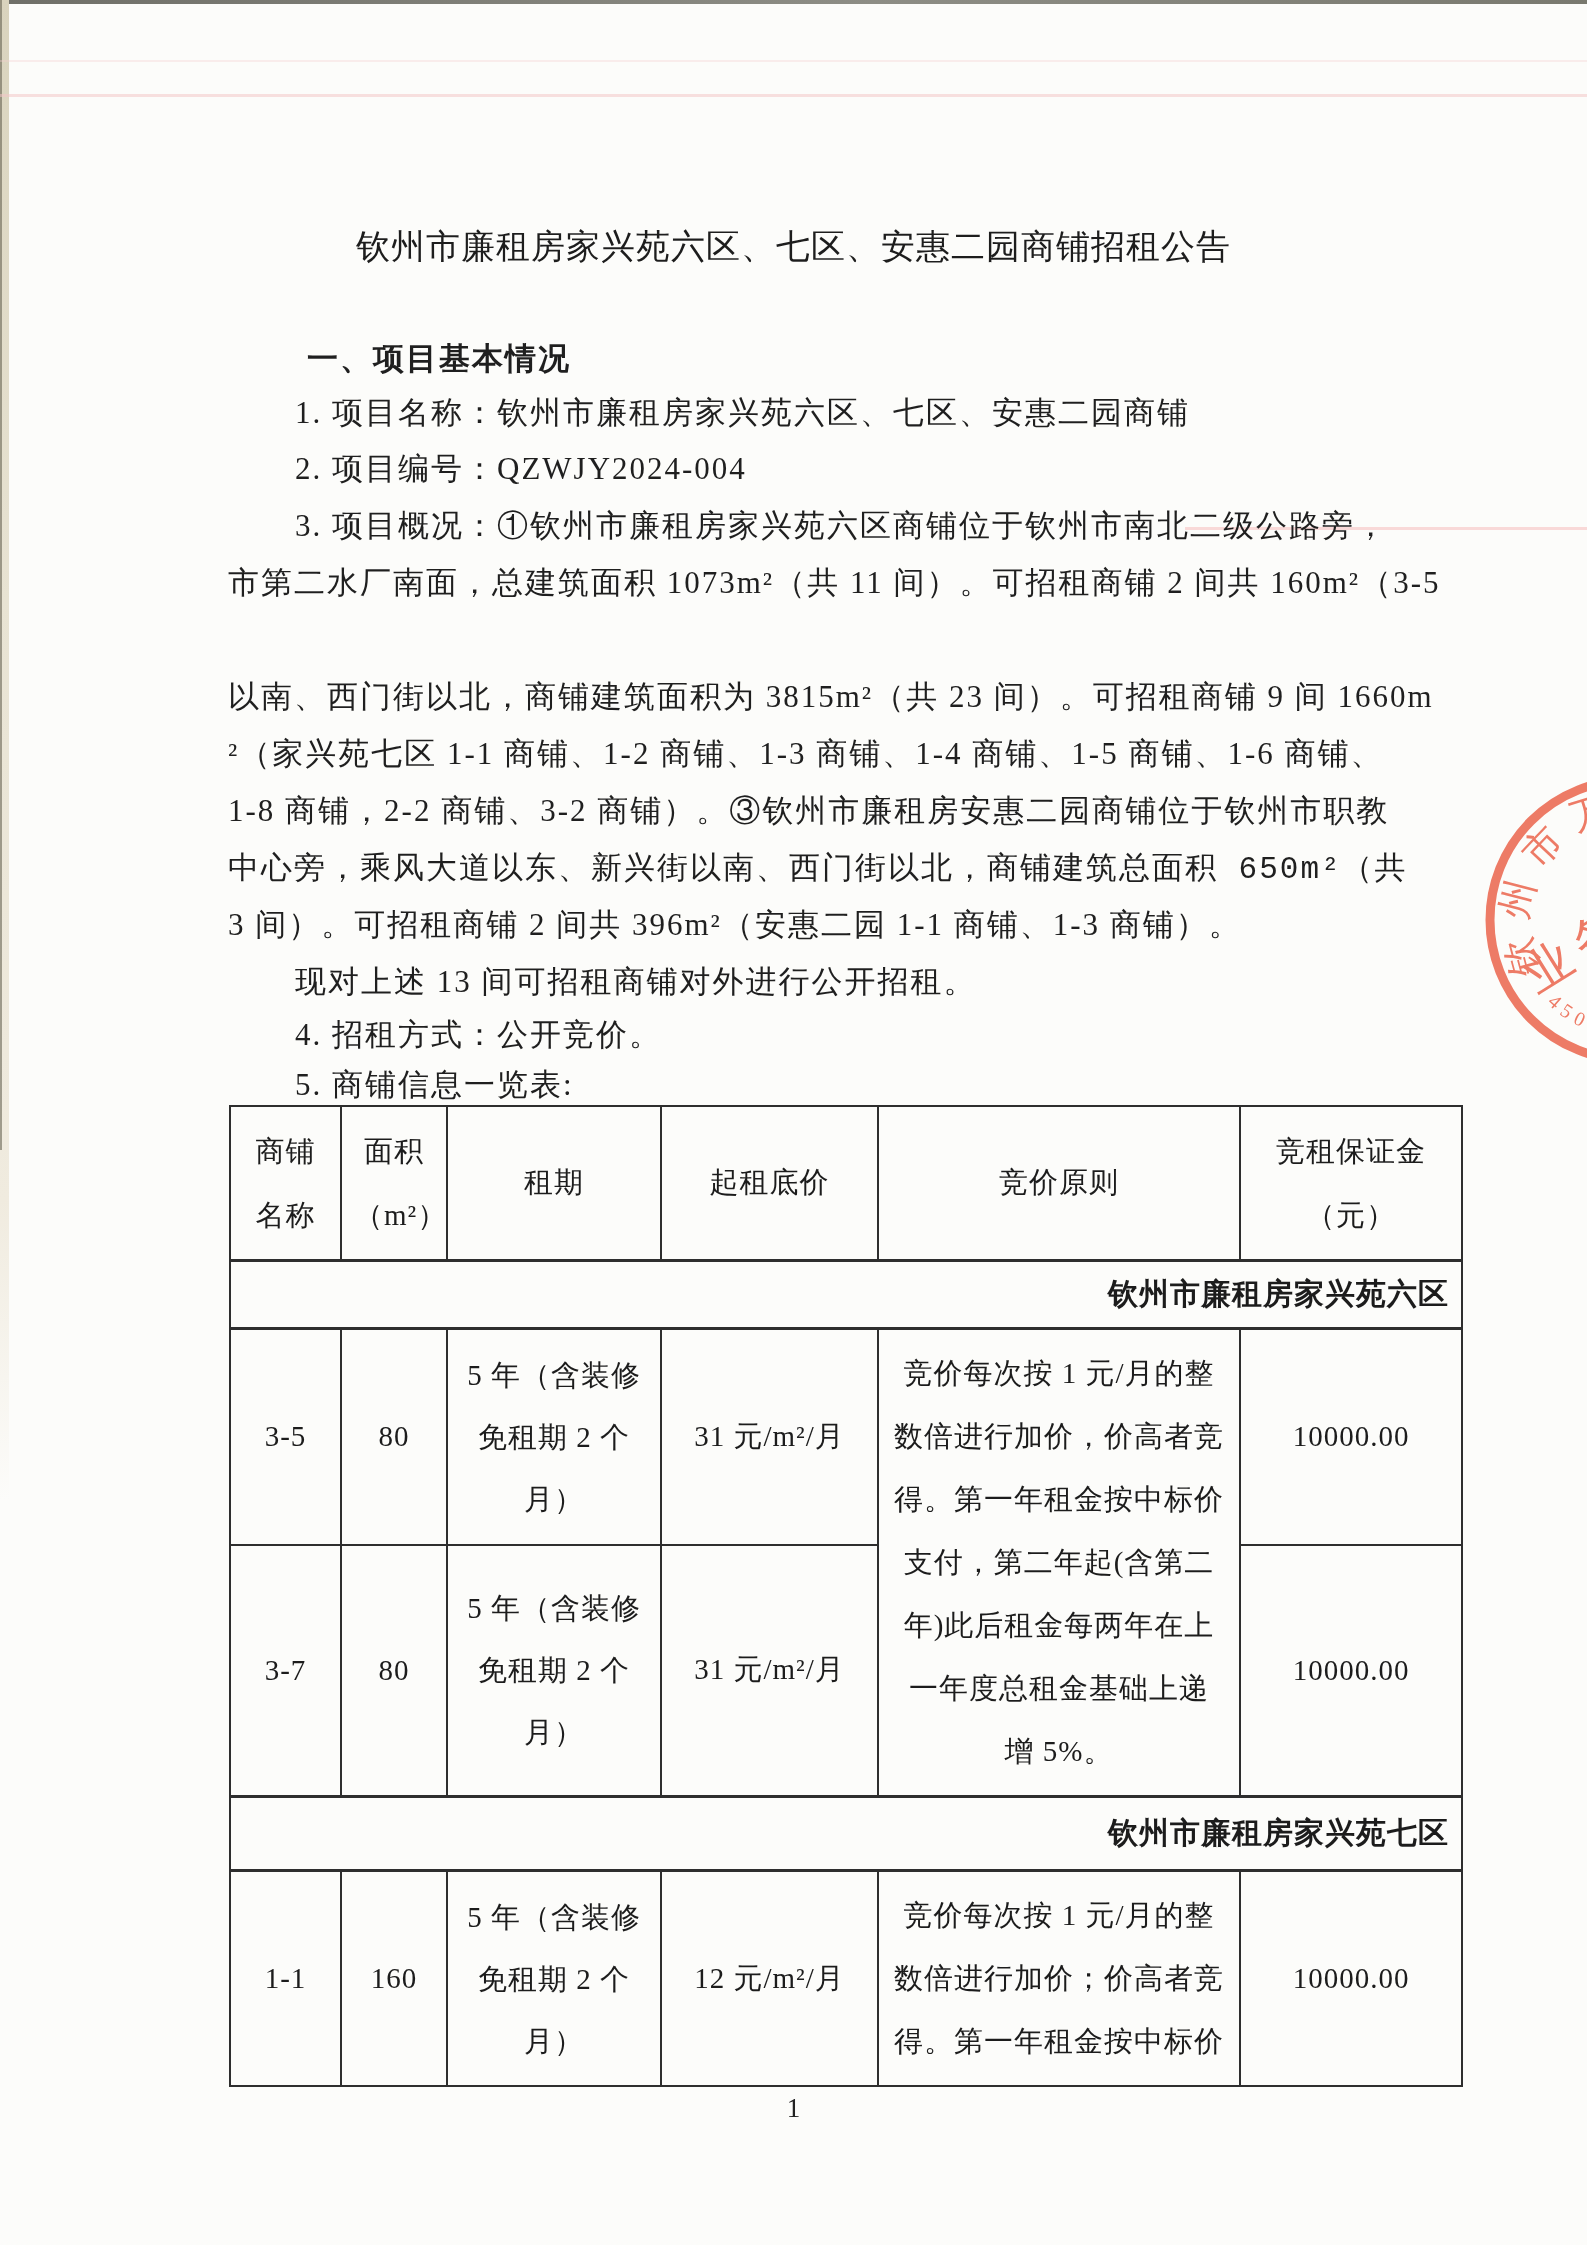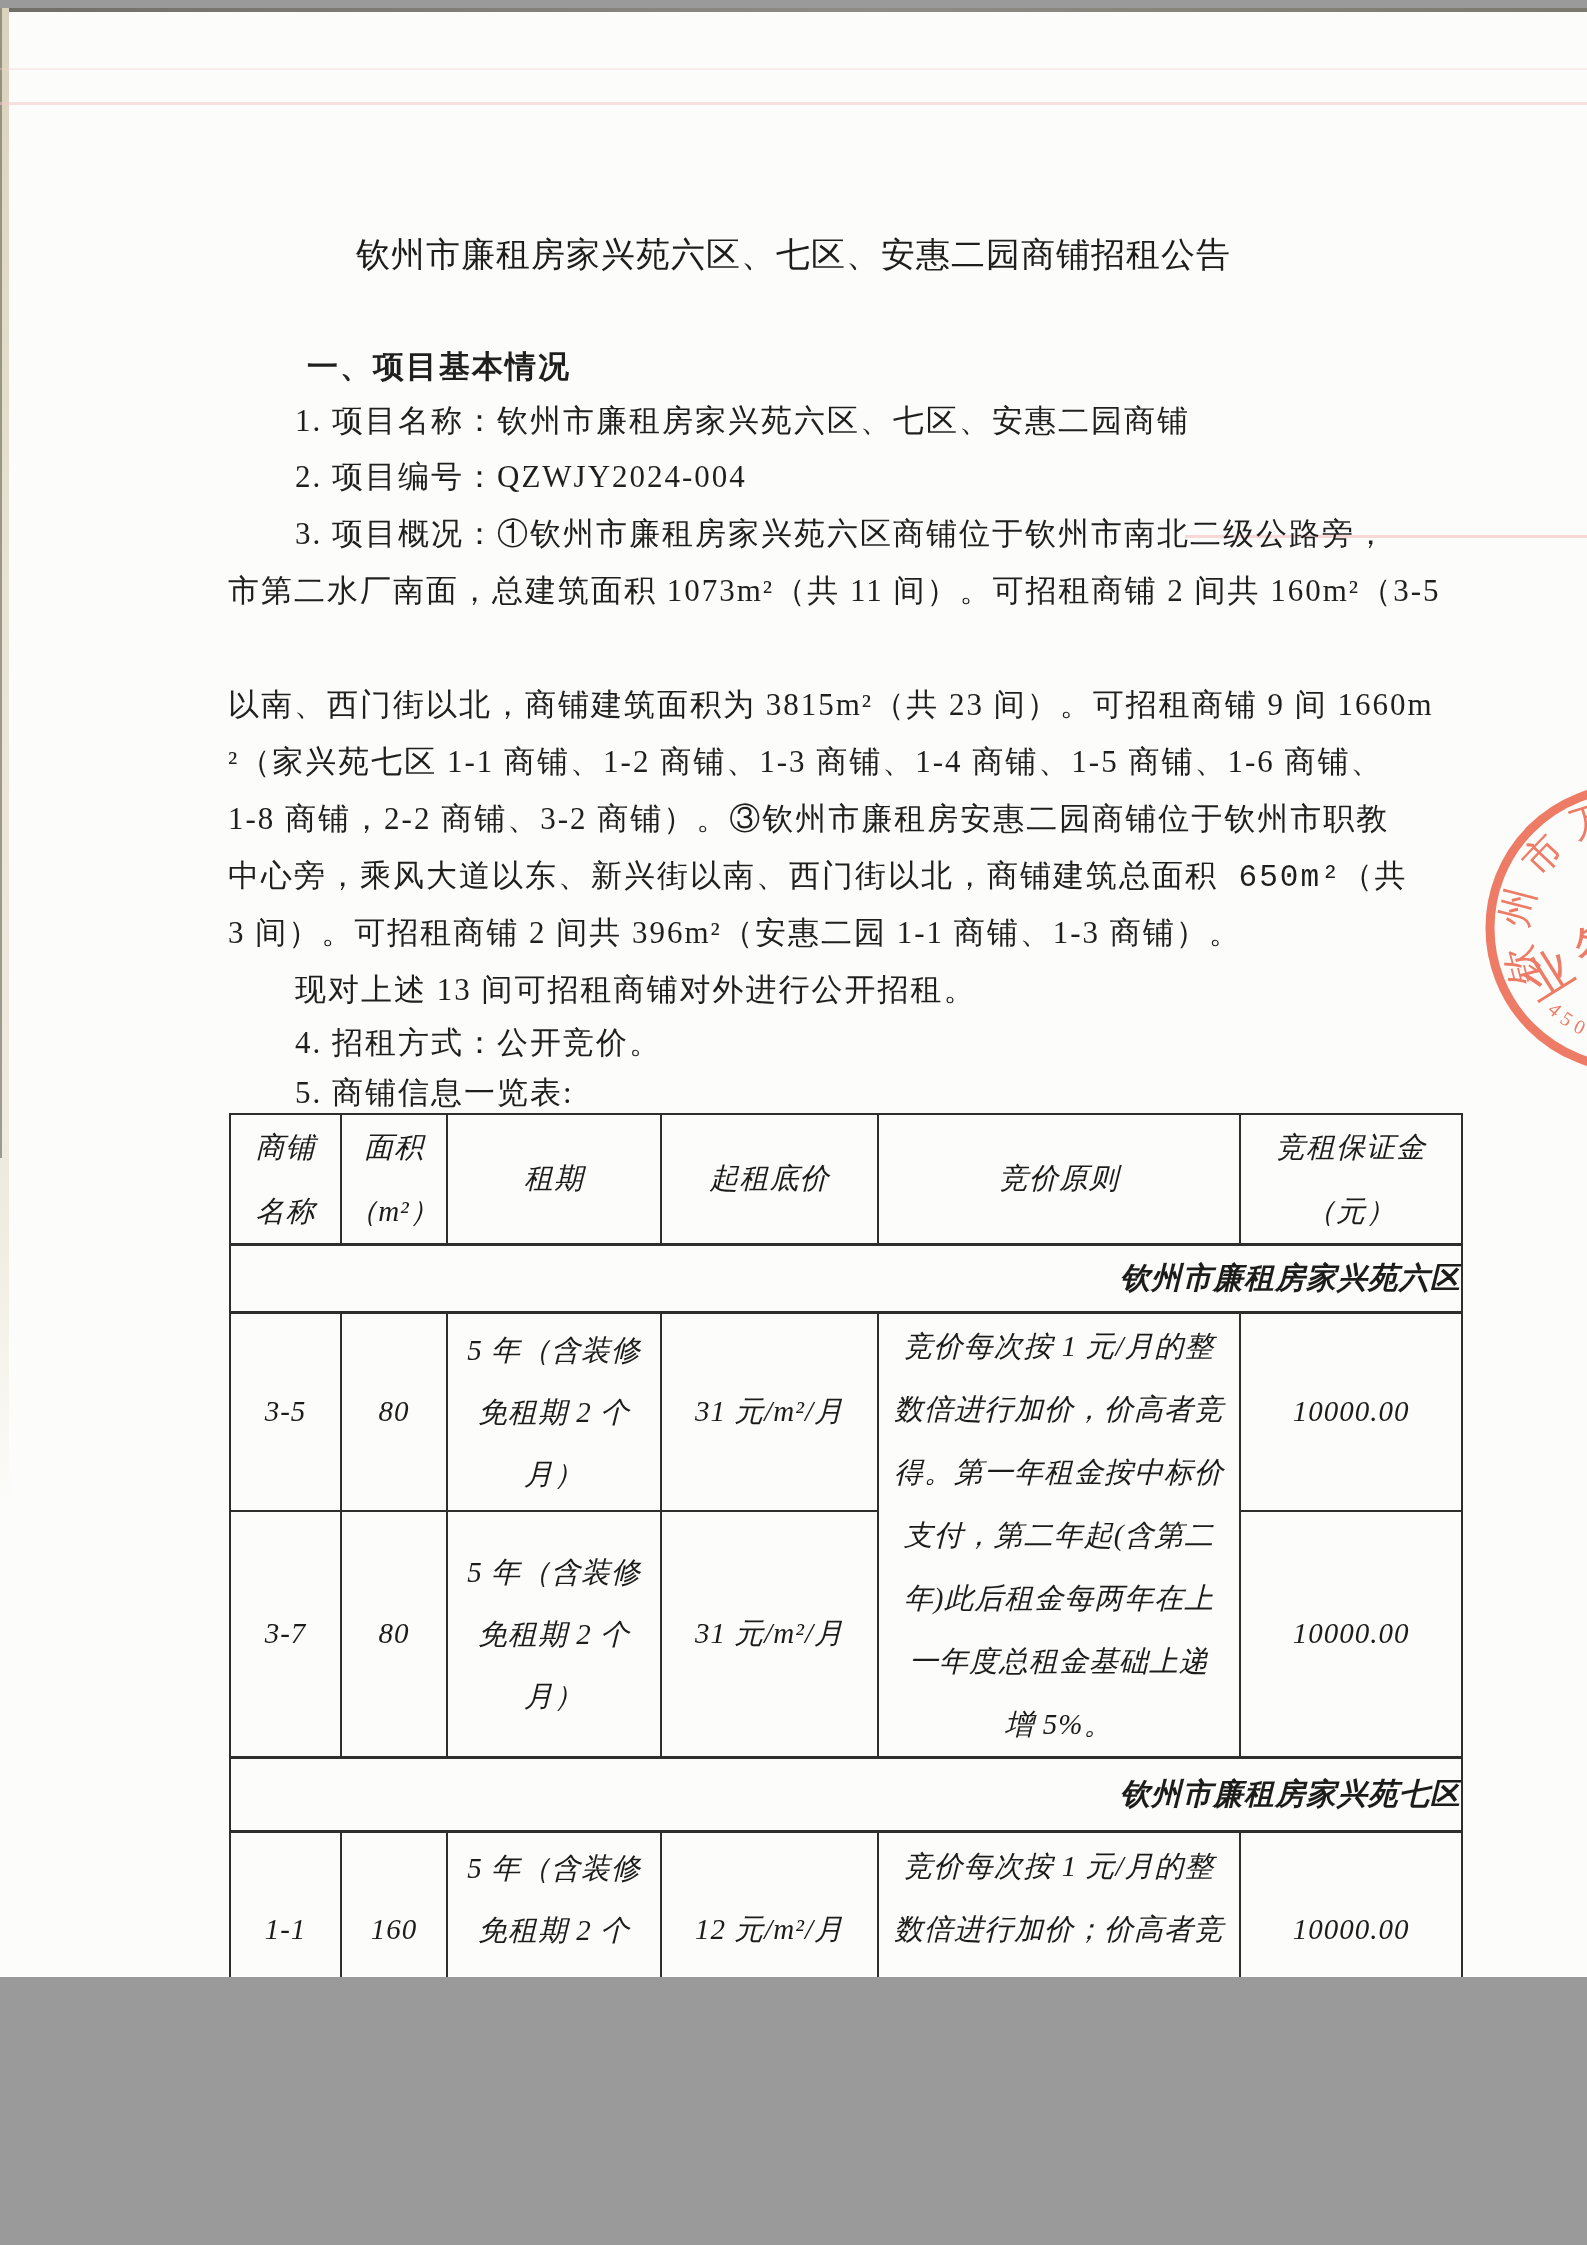--- a/index.html
+++ b/index.html
@@ -1,19 +1,19 @@
 <!DOCTYPE html>
 <html><head>
 <meta charset="utf-8">
 <style>
   html,body { margin:0; padding:0; background:#9a9a9a; }
   .page {
     position:relative;
-    width:1587px; height:1969px;
-    margin:8px auto;
+    width:1587px; height:2245px;
+    margin:0 auto;
     background:#fcfcfa;
     overflow:hidden;
     font-family:"Liberation Serif", serif;
     color:#1f1f1f;
   }
   
   .edge-top   { position:absolute; left:0; top:0; width:100%; height:4px;
                 background:linear-gradient(to right,#6f6f68,#8d8d85 55%,#79796f); }
   .edge-left  { position:absolute; left:0; top:0; width:9px; height:1500px;
                 background:linear-gradient(to bottom,#d9d3bd,#e8e3d3 40%,#f0ebdf 80%,rgba(240,235,223,0)); }
@@ -33,23 +33,23 @@
            white-space:nowrap; color:#1f1f1f;text-align:center; }
   .bold  { font-weight:bold; }
 
   
   .info-table {
     position:absolute; left:229px; top:1105px;
     width:1232px; border-collapse:collapse; table-layout:fixed;
     color:#1c1c1c;
   }
   .info-table th, .info-table td {
-    border:2px solid #2e2e2e; padding:0;
+    border:2px solid #2e2e2e; padding:12px;
     font-weight:normal; font-size:29px; letter-spacing:1px;
-    text-align:center; vertical-align:middle; overflow:hidden;font-style:italic;
+    text-align:center; vertical-align:middle; overflow:hidden;
   }
   .hdr2 div  { line-height:64px; }
   .cell-lines div { line-height:62px; }
   .rule-cell div  { line-height:63px; }
   .section-row td {
     text-align:right; padding-left:16px;
     font-weight:bold; font-size:30px;
     border-top-width:3px; border-bottom-width:3px;
   }
   .pagenum {

